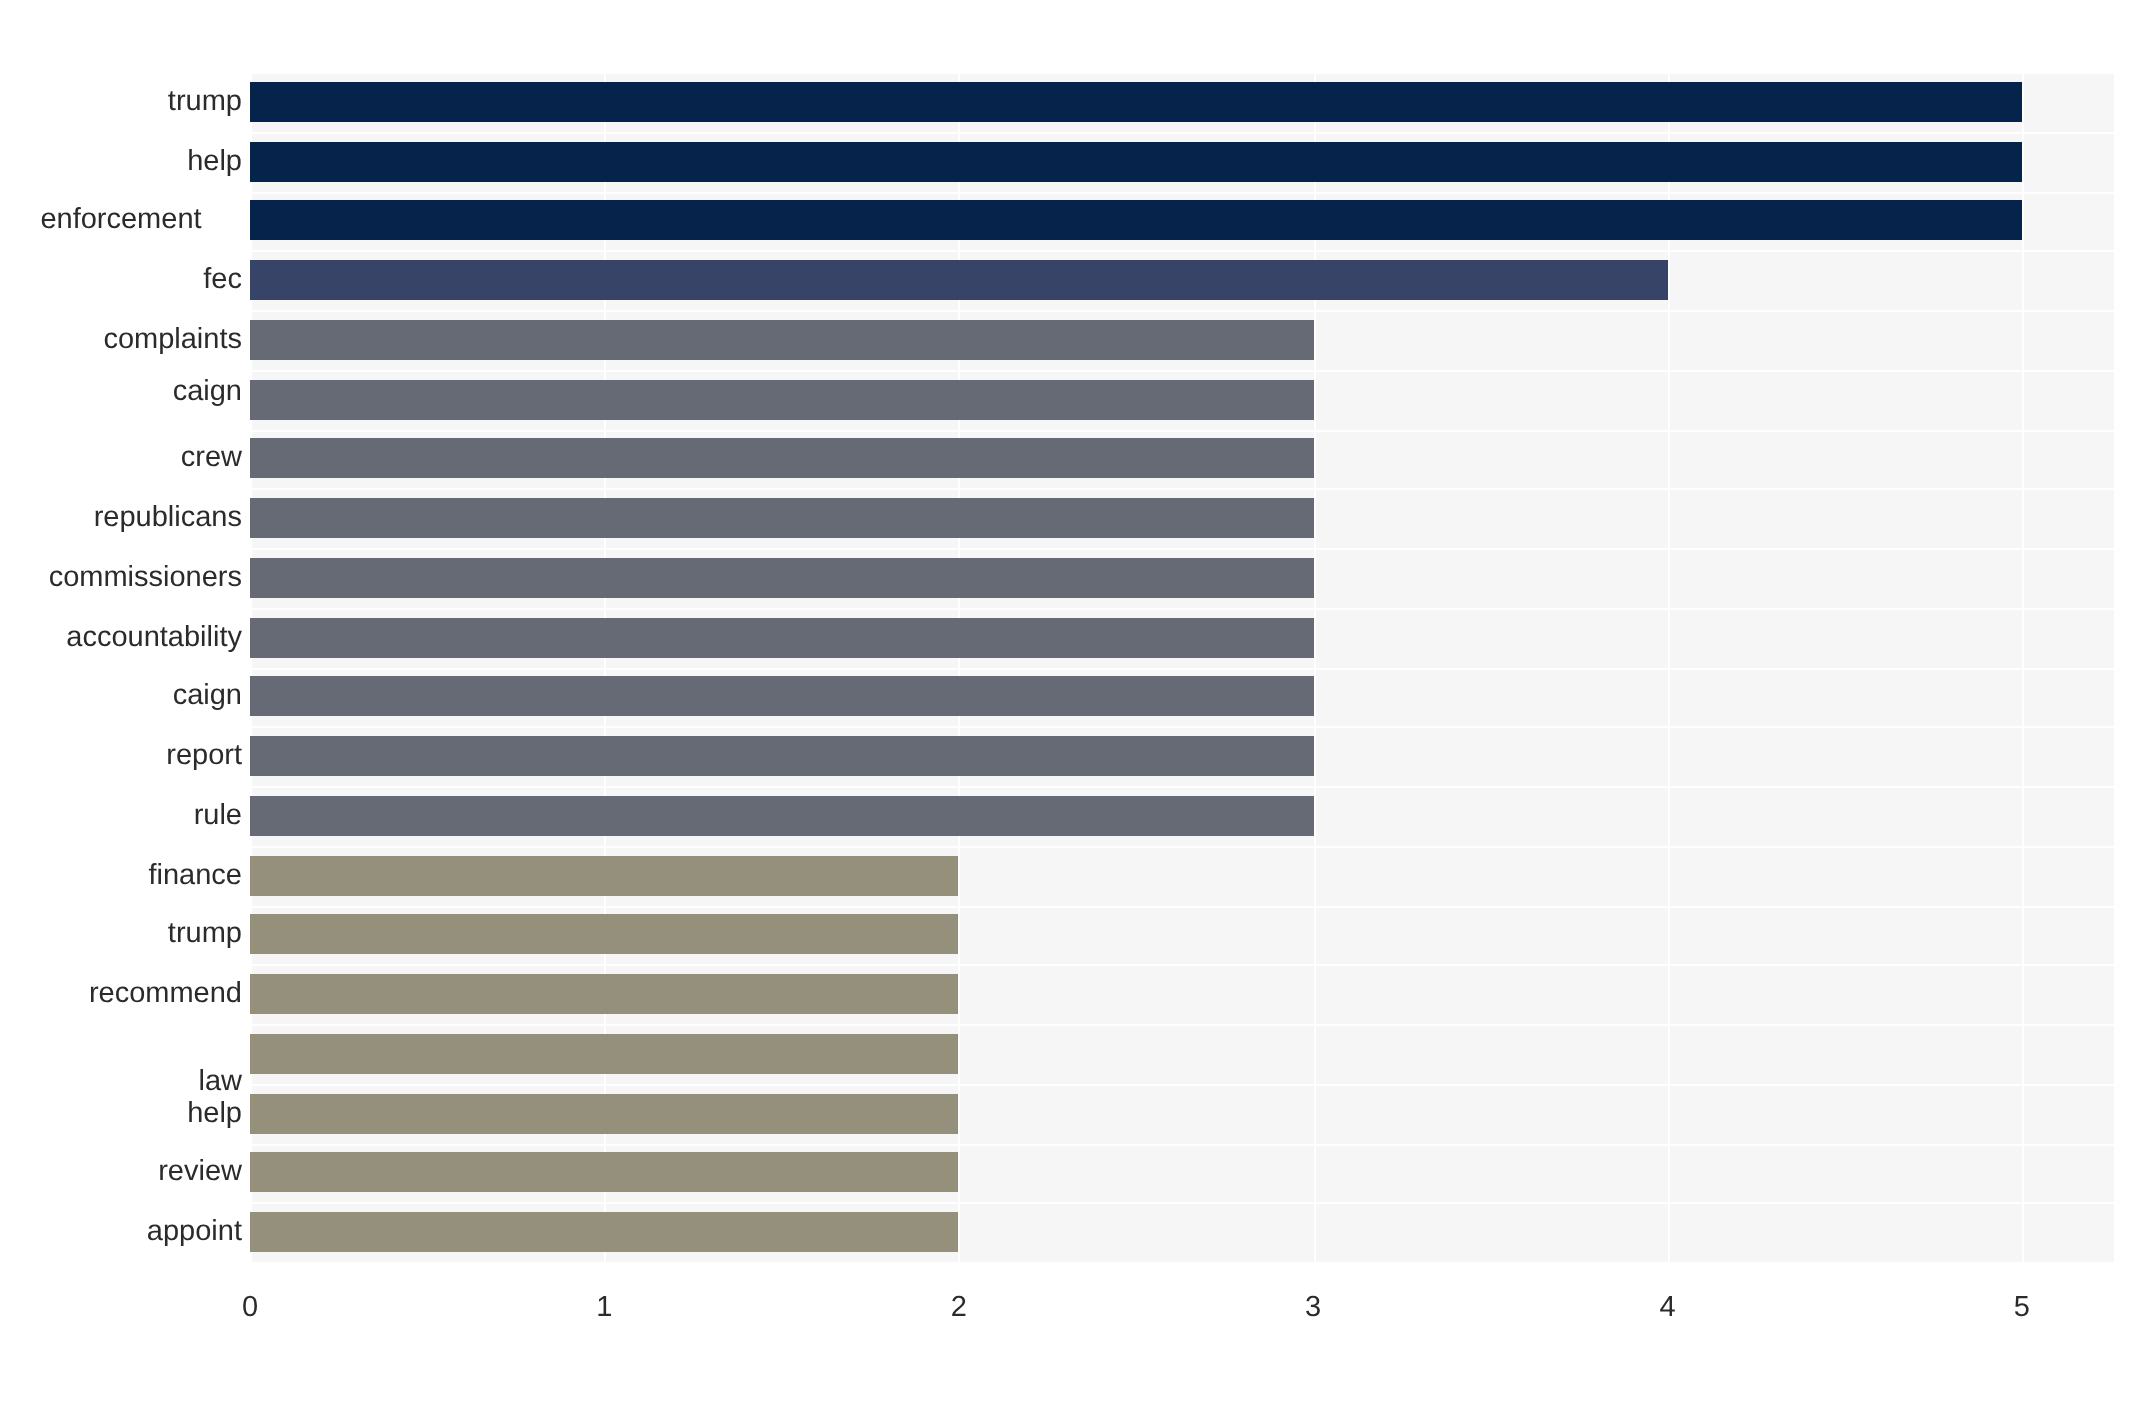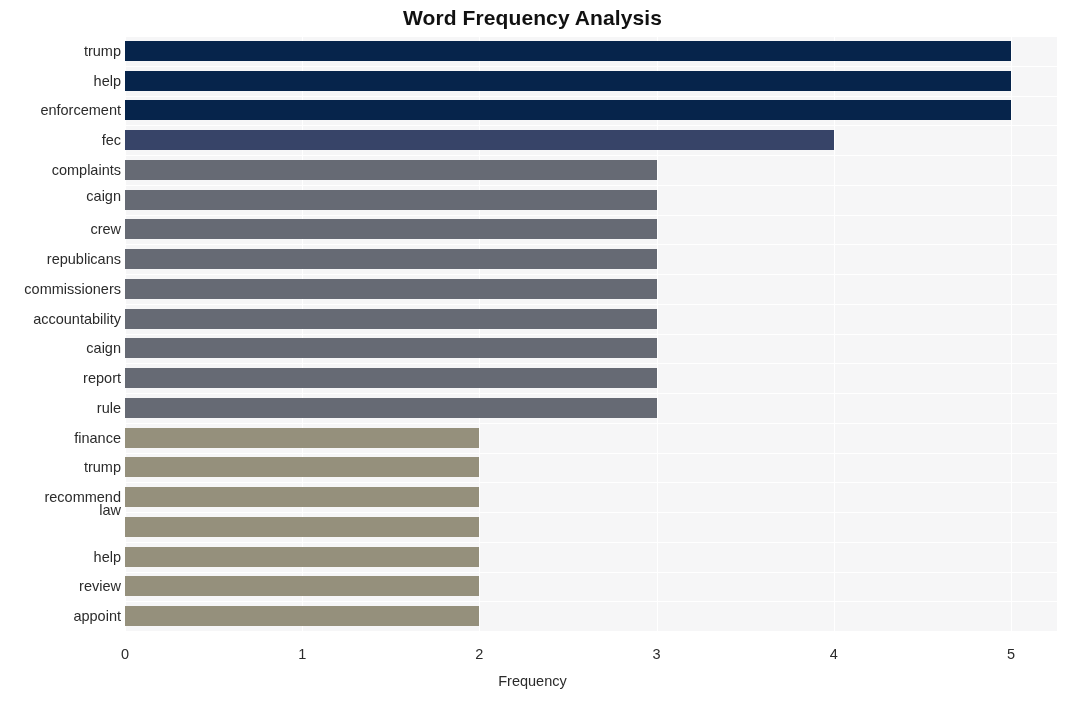--- a/index.html
+++ b/index.html
@@ -111,21 +111,20 @@
     text-align: center;
     font-size: 14.5px;
     color: #2b2b2b;
   }
 </style>
 </head>
 <body>
 
 <div id="chart-root">
 
-  <div id="chart-title">Word Frequency Analysis</div>
 
   <div id="plot-area">
       <div class="vgrid" style="left: 0px;"></div>
       <div class="vgrid" style="left: 177.186px;"></div>
       <div class="vgrid" style="left: 354.373px;"></div>
       <div class="vgrid" style="left: 531.559px;"></div>
       <div class="vgrid" style="left: 708.745px;"></div>
       <div class="vgrid" style="left: 885.932px;"></div>
       <div class="hgrid" style="top: 0px;"></div>
       <div class="bar" title="trump: 5" style="top: 4.875px; width: 885.932px; background: rgb(6, 36, 75);"></div>
@@ -165,44 +164,43 @@
       <div class="bar" title="help: 2" style="top: 510.625px; width: 354.373px; background: rgb(149, 144, 124);"></div>
       <div class="hgrid" style="top: 536px;"></div>
       <div class="bar" title="review: 2" style="top: 540.375px; width: 354.373px; background: rgb(149, 144, 124);"></div>
       <div class="hgrid" style="top: 565px;"></div>
       <div class="bar" title="appoint: 2" style="top: 570.125px; width: 354.373px; background: rgb(149, 144, 124);"></div>
     </div>
 
   <div id="y-axis">
       <div class="ytick-label" style="top: 6.875px;">trump</div>
       <div class="ytick-label" style="top: 36.625px;">help</div>
-      <div class="ytick-label" style="top: 66.375px;">enforcement</div>
+      <div class="ytick-label" style="top: 66.375px; text-align: center;">enforcement</div>
       <div class="ytick-label" style="top: 96.125px;">fec</div>
       <div class="ytick-label" style="top: 125.875px;">complaints</div>
       <div class="ytick-label" style="top: 152px;">caign</div>
       <div class="ytick-label" style="top: 185.375px;">crew</div>
       <div class="ytick-label" style="top: 215.125px;">republicans</div>
       <div class="ytick-label" style="top: 244.875px;">commissioners</div>
       <div class="ytick-label" style="top: 274.625px;">accountability</div>
       <div class="ytick-label" style="top: 304.375px;">caign</div>
       <div class="ytick-label" style="top: 334.125px;">report</div>
       <div class="ytick-label" style="top: 363.875px;">rule</div>
       <div class="ytick-label" style="top: 393.625px;">finance</div>
       <div class="ytick-label" style="top: 423.375px;">trump</div>
       <div class="ytick-label" style="top: 453.125px;">recommend</div>
-      <div class="ytick-label" style="top: 466px;">law</div>
+      <div class="ytick-label" style="top: 497px;">law</div>
       <div class="ytick-label" style="top: 512.625px;">help</div>
       <div class="ytick-label" style="top: 542.375px;">review</div>
       <div class="ytick-label" style="top: 572.125px;">appoint</div>
     </div>
 
   <div id="x-axis">
       <div class="xtick-label" style="left: 0px;">0</div>
       <div class="xtick-label" style="left: 177.186px;">1</div>
       <div class="xtick-label" style="left: 354.373px;">2</div>
       <div class="xtick-label" style="left: 531.559px;">3</div>
       <div class="xtick-label" style="left: 708.745px;">4</div>
       <div class="xtick-label" style="left: 885.932px;">5</div>
     </div>
 
-  <div id="x-axis-title">Frequency</div>
 
 </div>
 
 </body></html>

